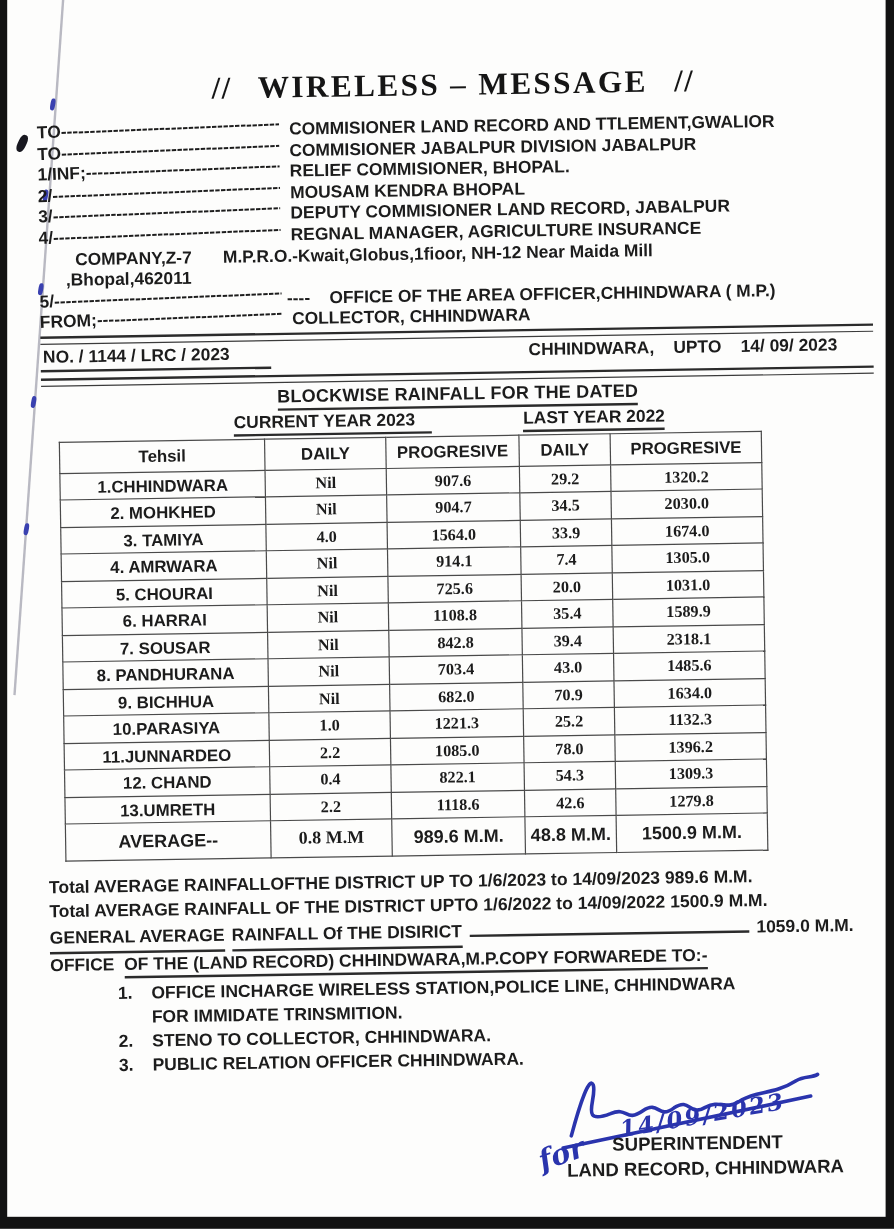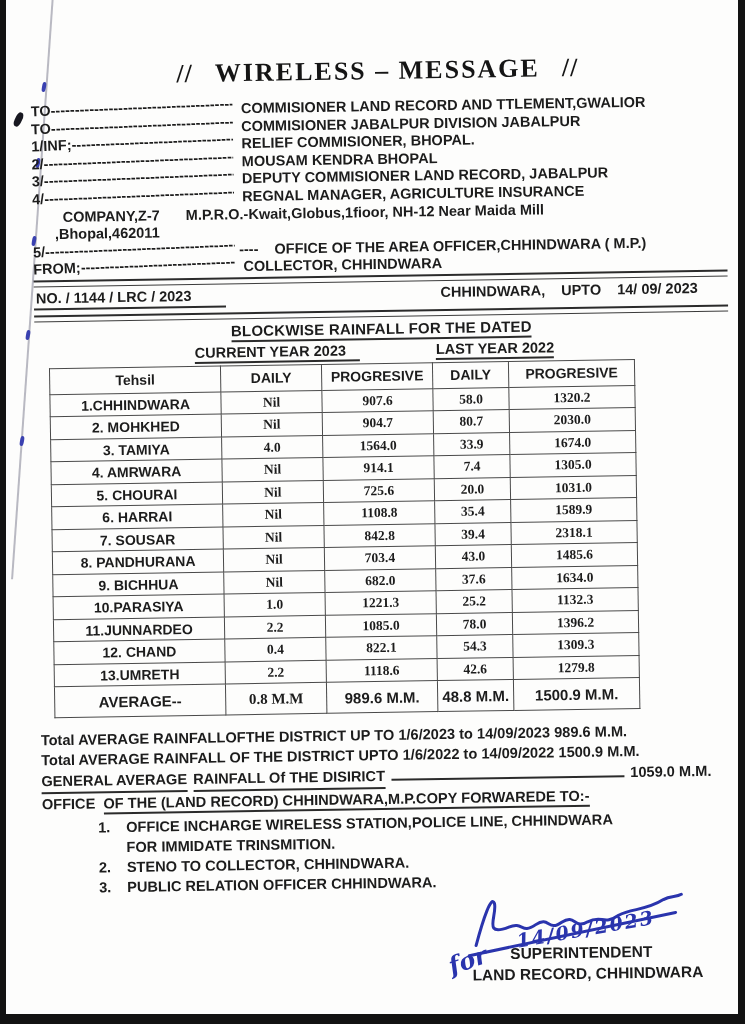--- a/index.html
+++ b/index.html
@@ -210,28 +210,28 @@
           <th>PROGRESIVE</th>
           <th>DAILY</th>
           <th>PROGRESIVE</th>
         </tr>
       </thead>
       <tbody>
           <tr>
             <td class="tehsil">1.CHHINDWARA</td>
             <td class="val">Nil</td>
             <td class="val">907.6</td>
-            <td class="val">58.0</td>
+            <td class="val">29.2</td>
             <td class="val">1320.2</td>
           </tr>
           <tr>
             <td class="tehsil">2. MOHKHED</td>
             <td class="val">Nil</td>
             <td class="val">904.7</td>
-            <td class="val">80.7</td>
+            <td class="val">34.5</td>
             <td class="val">2030.0</td>
           </tr>
           <tr>
             <td class="tehsil">3. TAMIYA</td>
             <td class="val">4.0</td>
             <td class="val">1564.0</td>
             <td class="val">33.9</td>
             <td class="val">1674.0</td>
           </tr>
           <tr>
@@ -266,21 +266,21 @@
             <td class="tehsil">8. PANDHURANA</td>
             <td class="val">Nil</td>
             <td class="val">703.4</td>
             <td class="val">43.0</td>
             <td class="val">1485.6</td>
           </tr>
           <tr>
             <td class="tehsil">9. BICHHUA</td>
             <td class="val">Nil</td>
             <td class="val">682.0</td>
-            <td class="val">37.6</td>
+            <td class="val">70.9</td>
             <td class="val">1634.0</td>
           </tr>
           <tr>
             <td class="tehsil">10.PARASIYA</td>
             <td class="val">1.0</td>
             <td class="val">1221.3</td>
             <td class="val">25.2</td>
             <td class="val">1132.3</td>
           </tr>
           <tr>

